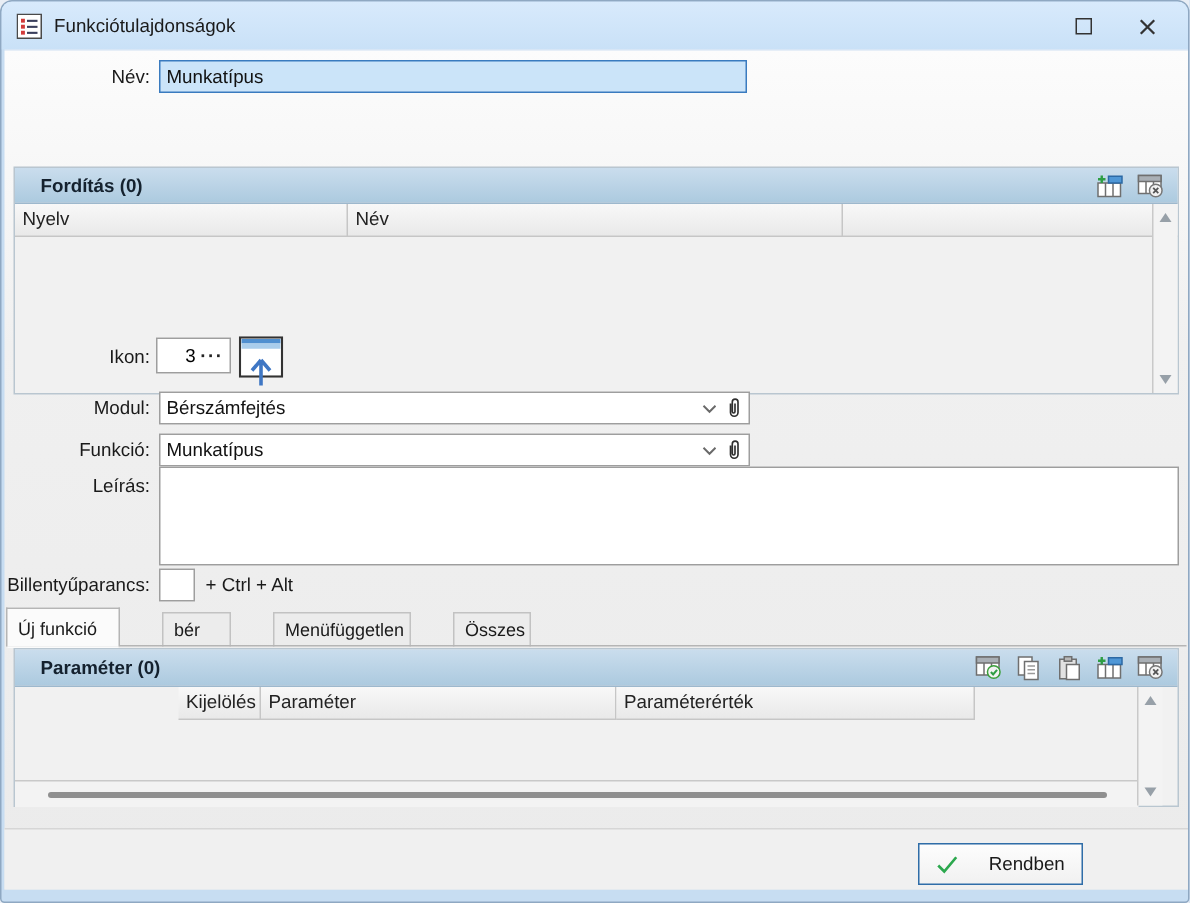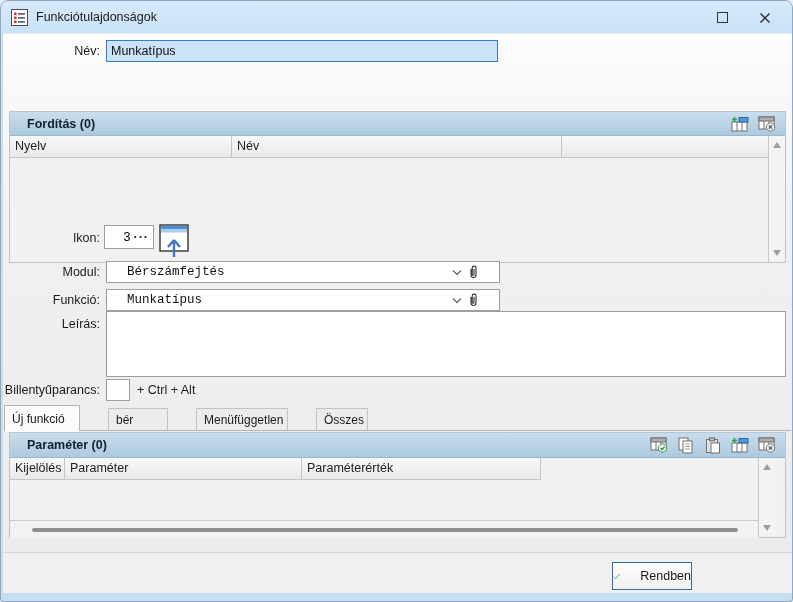--- a/index.html
+++ b/index.html
@@ -41,21 +41,21 @@
   
   .panel { position:absolute; left:6px; width:777px; border:1px solid #b9c6d0; background:#f1f1f1; }
   .grp-header {
     height:24px; background:linear-gradient(#cadded,#accadf);
     border-bottom:1px solid #9db8cd; display:flex; align-items:center;
   }
   .grp-title { font-weight:bold; font-size:12.5px; color:#14212e; padding-left:17px; }
   .grp-tools { margin-left:auto; display:flex; align-items:center; gap:7px; padding-right:8px; }
   .tool-btn { width:20px; height:17px; display:flex; align-items:center; justify-content:center; cursor:default; }
 
-  .colhead { display:flex; height:22px; }
+  .colhead { display:flex; height:22px;justify-content:center; }
   .colcell {
     background:linear-gradient(#f8f8f8,#e9e9e9); border-right:1px solid #c6c6c6;
     border-bottom:1px solid #c6c6c6; font-size:12.5px; color:#222;
     padding:3px 0 0 5px; overflow:hidden; white-space:nowrap;
   }
   .tbody { background:#f1f1f1; }
 
   .vscroll {
     position:absolute; right:0; width:17px; background:#f3f3f3; border-left:1px solid #c9c9c9;
   }
@@ -70,21 +70,21 @@
     font-size:12.5px; padding:0 4px;
   }
   .ikon-val { margin-left:auto; }
   .ikon-dots { font-weight:bold; letter-spacing:1px; margin-left:3px; color:#222; }
   .ikon-btn { position:absolute; left:156px; top:190px; width:32px; height:29px; background:transparent; }
 
   
   .combo {
     position:absolute; left:103px; width:394px; height:22px; background:#fff;
     border:1px solid #9e9e9e; display:flex; align-items:center; font-size:12.5px;
-    padding:0 20px; color:#111;font-family:Liberation Mono, monospace;
+    padding:0 4px; color:#111;
   }
   .combo .cval { flex:1; white-space:nowrap; overflow:hidden; }
   .combo .cicons { display:flex; align-items:center; gap:6px; }
 
   .leiras {
     position:absolute; left:103px; top:277px; width:680px; height:66px;
     background:#fff; border:1px solid #9e9e9e; resize:none; font-family:"Liberation Sans",sans-serif; font-size:12.5px; padding:3px;
   }
 
   .shortcut-box {
@@ -97,39 +97,39 @@
   .tabs { position:absolute; left:1px; top:371px; height:26px; display:flex; align-items:flex-end;gap:28px; }
   .tab {
     font-size:12px; color:#1a1a1a; border:1px solid #c2c2c2; border-bottom:none;
     background:#ececec; height:23px; padding:4px 7px 0 7px; white-space:nowrap;
     position:relative;
   }
   .tab.active {
     background:#fbfbfb; height:26px; padding-top:6px; z-index:3;
     border-color:#b5b5b5;
   }
-  .tab-uj { width:76px; } .tab-ber { width:60px; } .tab-menu { width:92px; } .tab-osszes { width:52px; }
+  .tab-uj { width:76px; } .tab-ber { width:46px; } .tab-menu { width:92px; } .tab-osszes { width:52px; }
   .tabline { position:absolute; left:1px; top:396px; width:787px; height:1px; background:#b5b5b5; z-index:1; }
   .tab.active::after { content:""; position:absolute; left:0; right:0; bottom:-1px; height:1px; background:#fbfbfb; }
 
   
   .hscroll { position:absolute; left:0; height:18px; background:#f3f3f3; border-top:1px solid #c9c9c9; }
   .hthumb { position:absolute; top:7px; height:4px; background:#8f8f8f; border-radius:2px; }
 
   
   .footer {
     position:absolute; left:0; bottom:0; width:789px; height:41px;
     background:#f0f0f0; border-top:1px solid #d6d6d6;
   }
   .btn {
     position:absolute; top:9px; height:28px; background:linear-gradient(#fdfdfd,#f1f1f1);
     border:1px solid #a5a5a5; display:flex; align-items:center; justify-content:center;
     gap:7px; font-size:12.5px; color:#1a1a1a; cursor:default;
   }
-  .btn-ok { left:609px; width:80px; border:1px solid #2f6da8;gap:20px; }
+  .btn-ok { left:609px; width:110px; border:1px solid #2f6da8;gap:20px; }
   .btn-cancel { left:708px; width:72px; }
 </style>
 </head>
 <body>
 
 <div class="window">
 
   <div class="titlebar">
     <span class="ticon">
       <svg width="17" height="17" viewBox="0 0 17 17">

